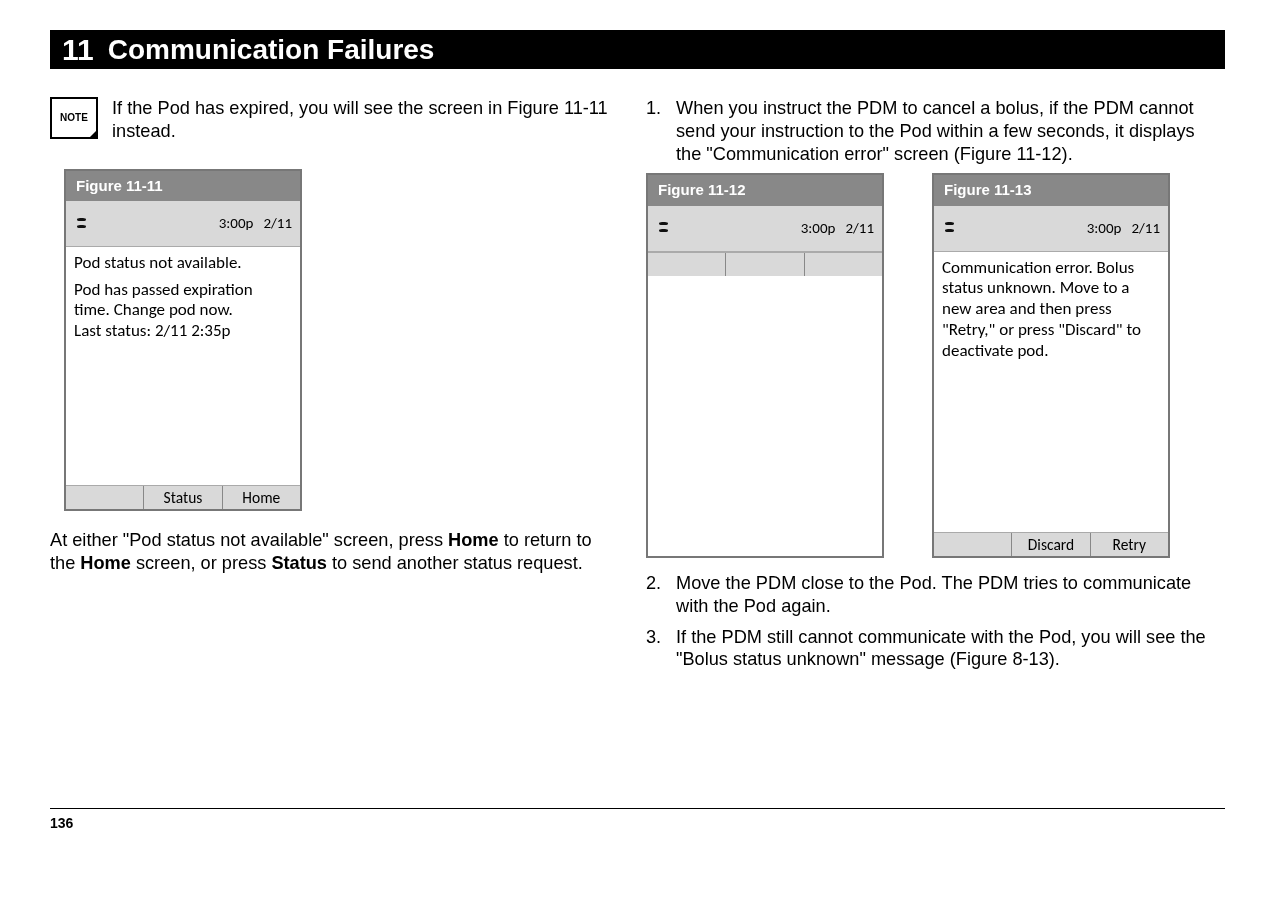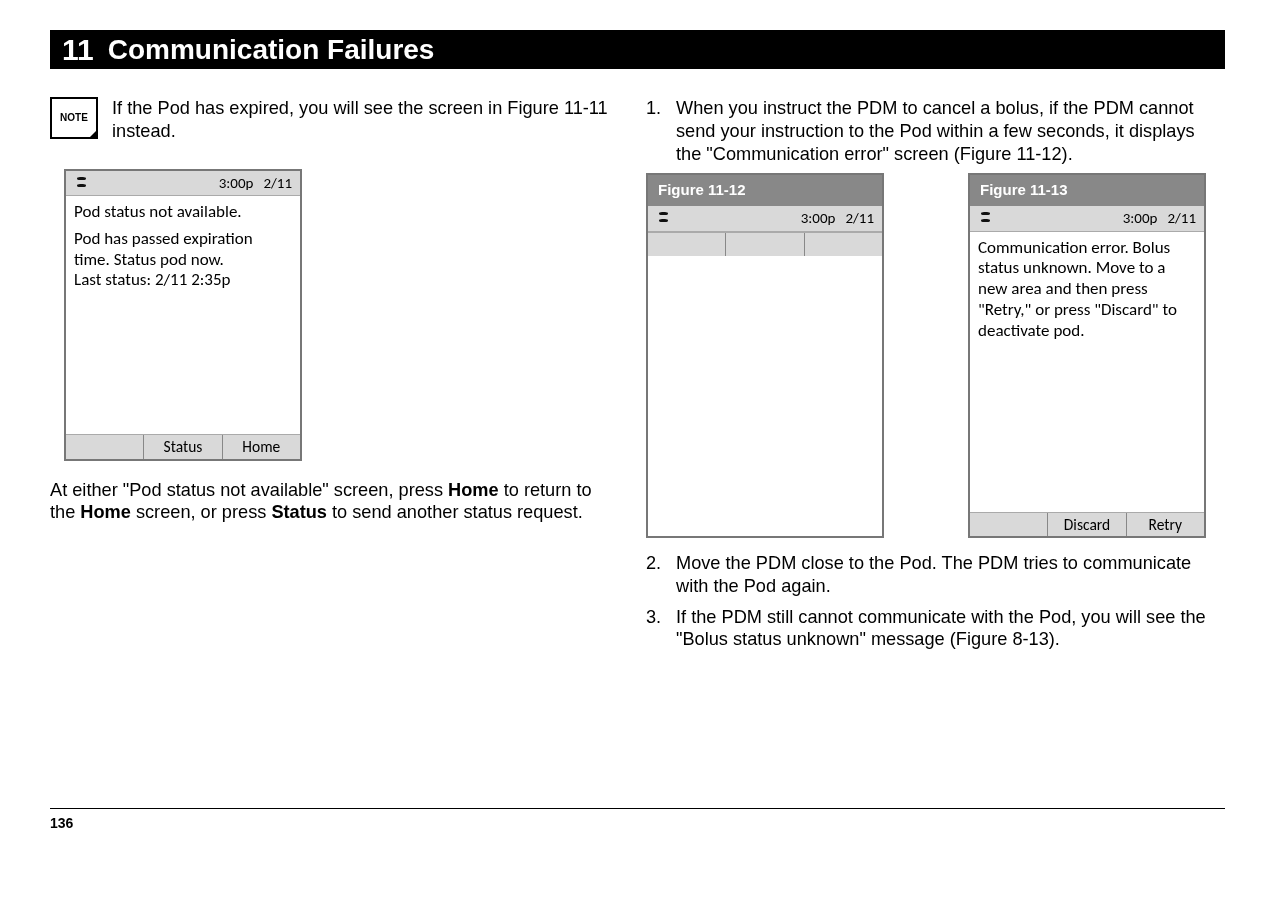--- a/index.html
+++ b/index.html
@@ -86,21 +86,21 @@
     color: #fff;
     font-weight: 700;
     font-size: 15px;
     padding: 6px 10px;
   }
   .device-status {
     display: flex;
     align-items: center;
     background: #d9d9d9;
     border-bottom: 1px solid #aaa;
-    padding: 3px 8px;
+    padding: 13px 8px;
     font-size: 15px;
     font-family: Calibri, Arial, sans-serif;
   }
   .status-icon {
     margin-right: auto;
     width: 15px;
     height: 12px;
     position: relative;
   }
   .status-icon::before, .status-icon::after {
@@ -181,21 +181,20 @@
   .num-item {
     display: flex;
     gap: 10px;
     margin: 0 0 8px 0;
   }
   .num-item .n { width: 20px; flex:none; }
   .figures-row {
     display: flex;
     gap: 48px;
     margin: 6px 0 14px 0;
-    justify-content: space-between;
   }
   .footer {
     border-top: 1px solid #000;
     padding-top: 6px;
     font-size: 14px;
     font-weight: 700;
   }
   .center {text-align:center;}
 </style>
 </head>
@@ -209,29 +208,30 @@
 
   <div class="columns">
 
     <div class="col">
       <div class="note-row">
         <div class="note-box">NOTE</div>
         <div>If the Pod has expired, you will see the screen in Figure 11-11 instead.</div>
       </div>
 
       <div class="device" style="margin-left:14px;">
+        <div class="fig-caption">Figure 11-11</div>
         <div class="device-status">
           <span class="status-icon"></span>
           <span>3:00p</span>
           <span style="width:10px;"></span>
           <span>2/11</span>
         </div>
         <div class="device-body">
           <div style="margin-bottom:6px;">Pod status not available.</div>
-          <div>Pod has passed expiration time. Status pod now.</div>
+          <div>Pod has passed expiration time. Change pod now.</div>
           <div>Last status: 2/11 2:35p</div>
         </div>
         <div class="device-soft">
           <div class="soft-cell">&nbsp;</div>
           <div class="soft-cell">Status</div>
           <div class="soft-cell">Home</div>
         </div>
       </div>
 
       <p class="body-text">

